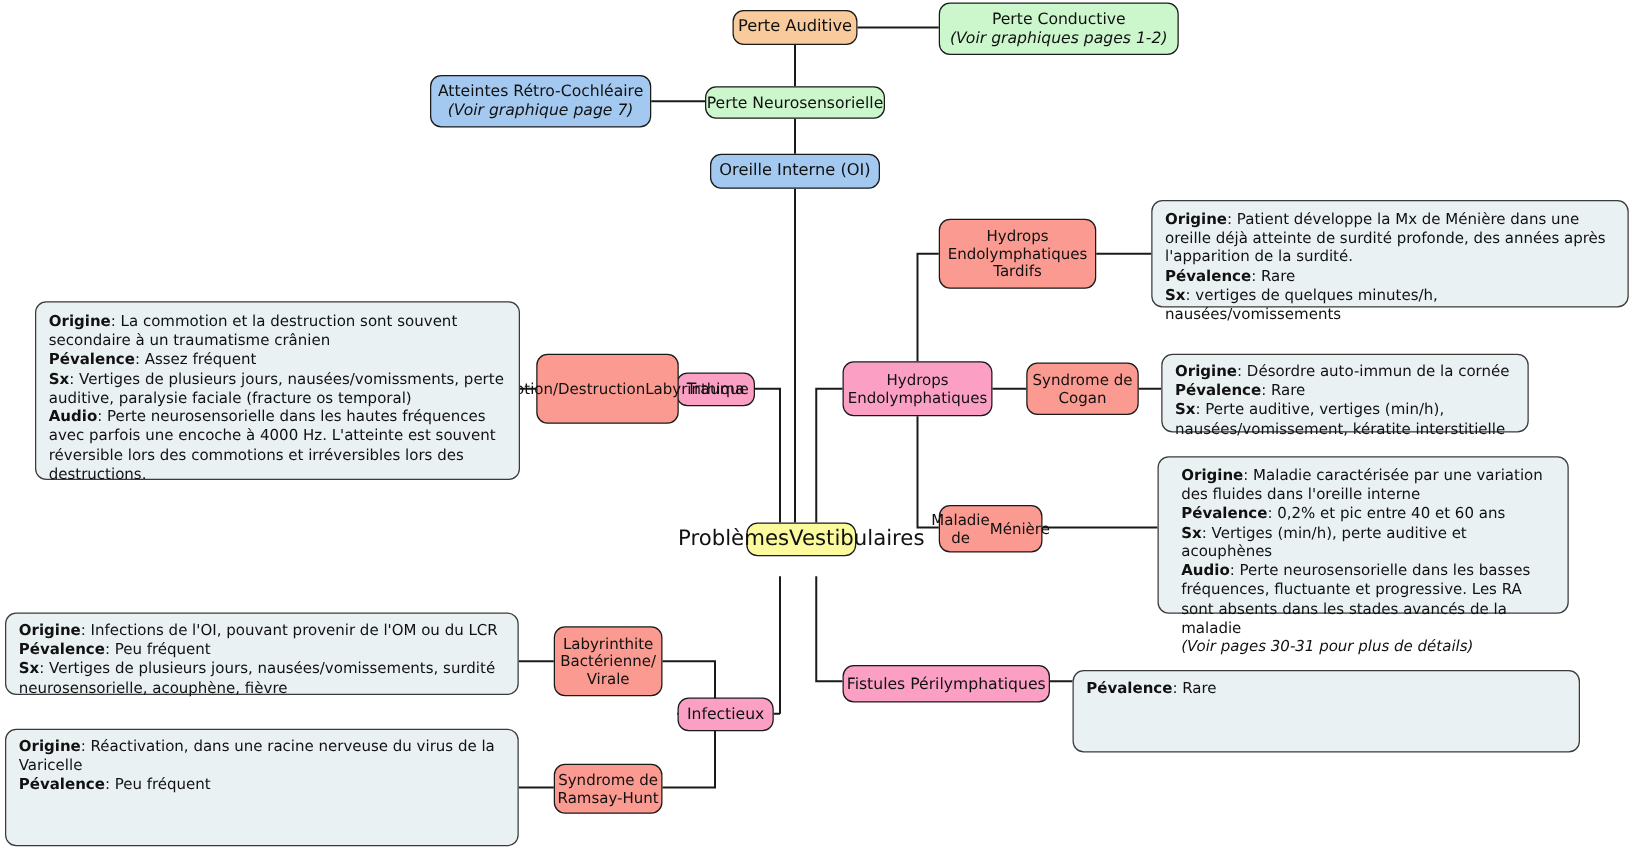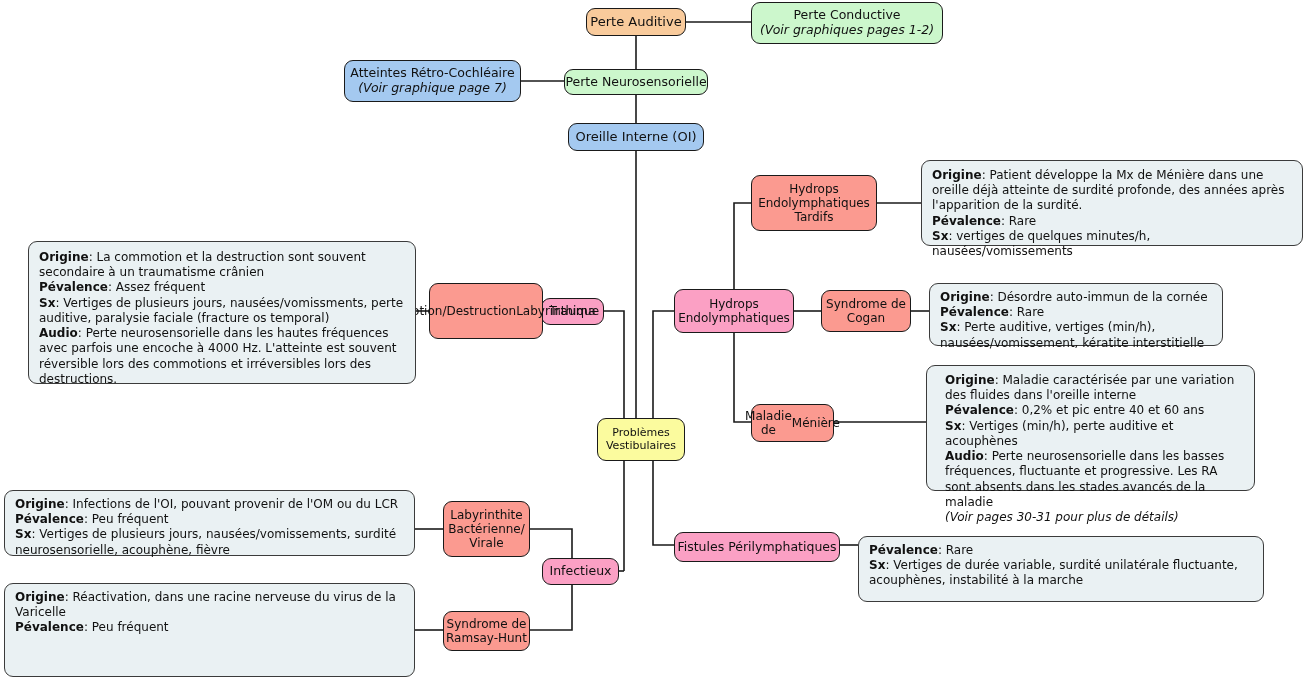--- a/index.html
+++ b/index.html
@@ -128,21 +128,21 @@
 
   <div class="node node-blue" style="left:344px; top:60px; width:177px; height:42px; font-size:12.5px; flex-direction:column;align-items:center;">
     <span>Atteintes Rétro-Cochléaire</span>
     <span style="font-style:italic;">(Voir graphique page 7)</span>
   </div>
 
   <div class="node node-blue" style="left:568px; top:123px; width:136px; height:28px; font-size:13px;">
     <span>Oreille Interne (OI)</span>
   </div>
 
-  <div class="node node-yellow" style="left:597px; top:418px; width:88px; height:43px; font-size:11px; flex-direction:column;">
+  <div class="node node-yellow" style="left:597px; top:418px; width:88px; height:27px; font-size:17px; flex-direction:row;">
     <span>Problèmes</span>
     <span>Vestibulaires</span>
   </div>
 
   <div class="node node-pink" style="left:541px; top:298px; width:63px; height:27px; font-size:12.5px;">
     <span>Trauma</span>
   </div>
 
   <div class="node node-salmon" style="left:429px; top:283px; width:114px; height:56px; font-size:12px; flex-direction:row;">
     <span>Commotion/</span>
@@ -223,16 +223,15 @@
     <span class="ln"><b>Origine</b><span>: Réactivation, dans une racine nerveuse du virus de la Varicelle</span></span>
     <span class="ln"><b>Pévalence</b><span>: Peu fréquent</span></span>
   </div>
 
   <div class="node node-pink" style="left:674px; top:532px; width:166px; height:30px; font-size:12.5px;">
     <span>Fistules Périlymphatiques</span>
   </div>
 
   <div class="infobox" style="left:858px; top:536px; width:406px; height:66px; font-size:12px; padding:6px 10px;">
     <span class="ln"><b>Pévalence</b><span>: Rare</span></span>
-    <span class="ln"><b>Sx</b><span>: Vertiges de durée variable, surdité unilatérale fluctuante, acouphènes, instabilité à la marche</span></span>
   </div>
 
 </div>
 
 </body></html>

